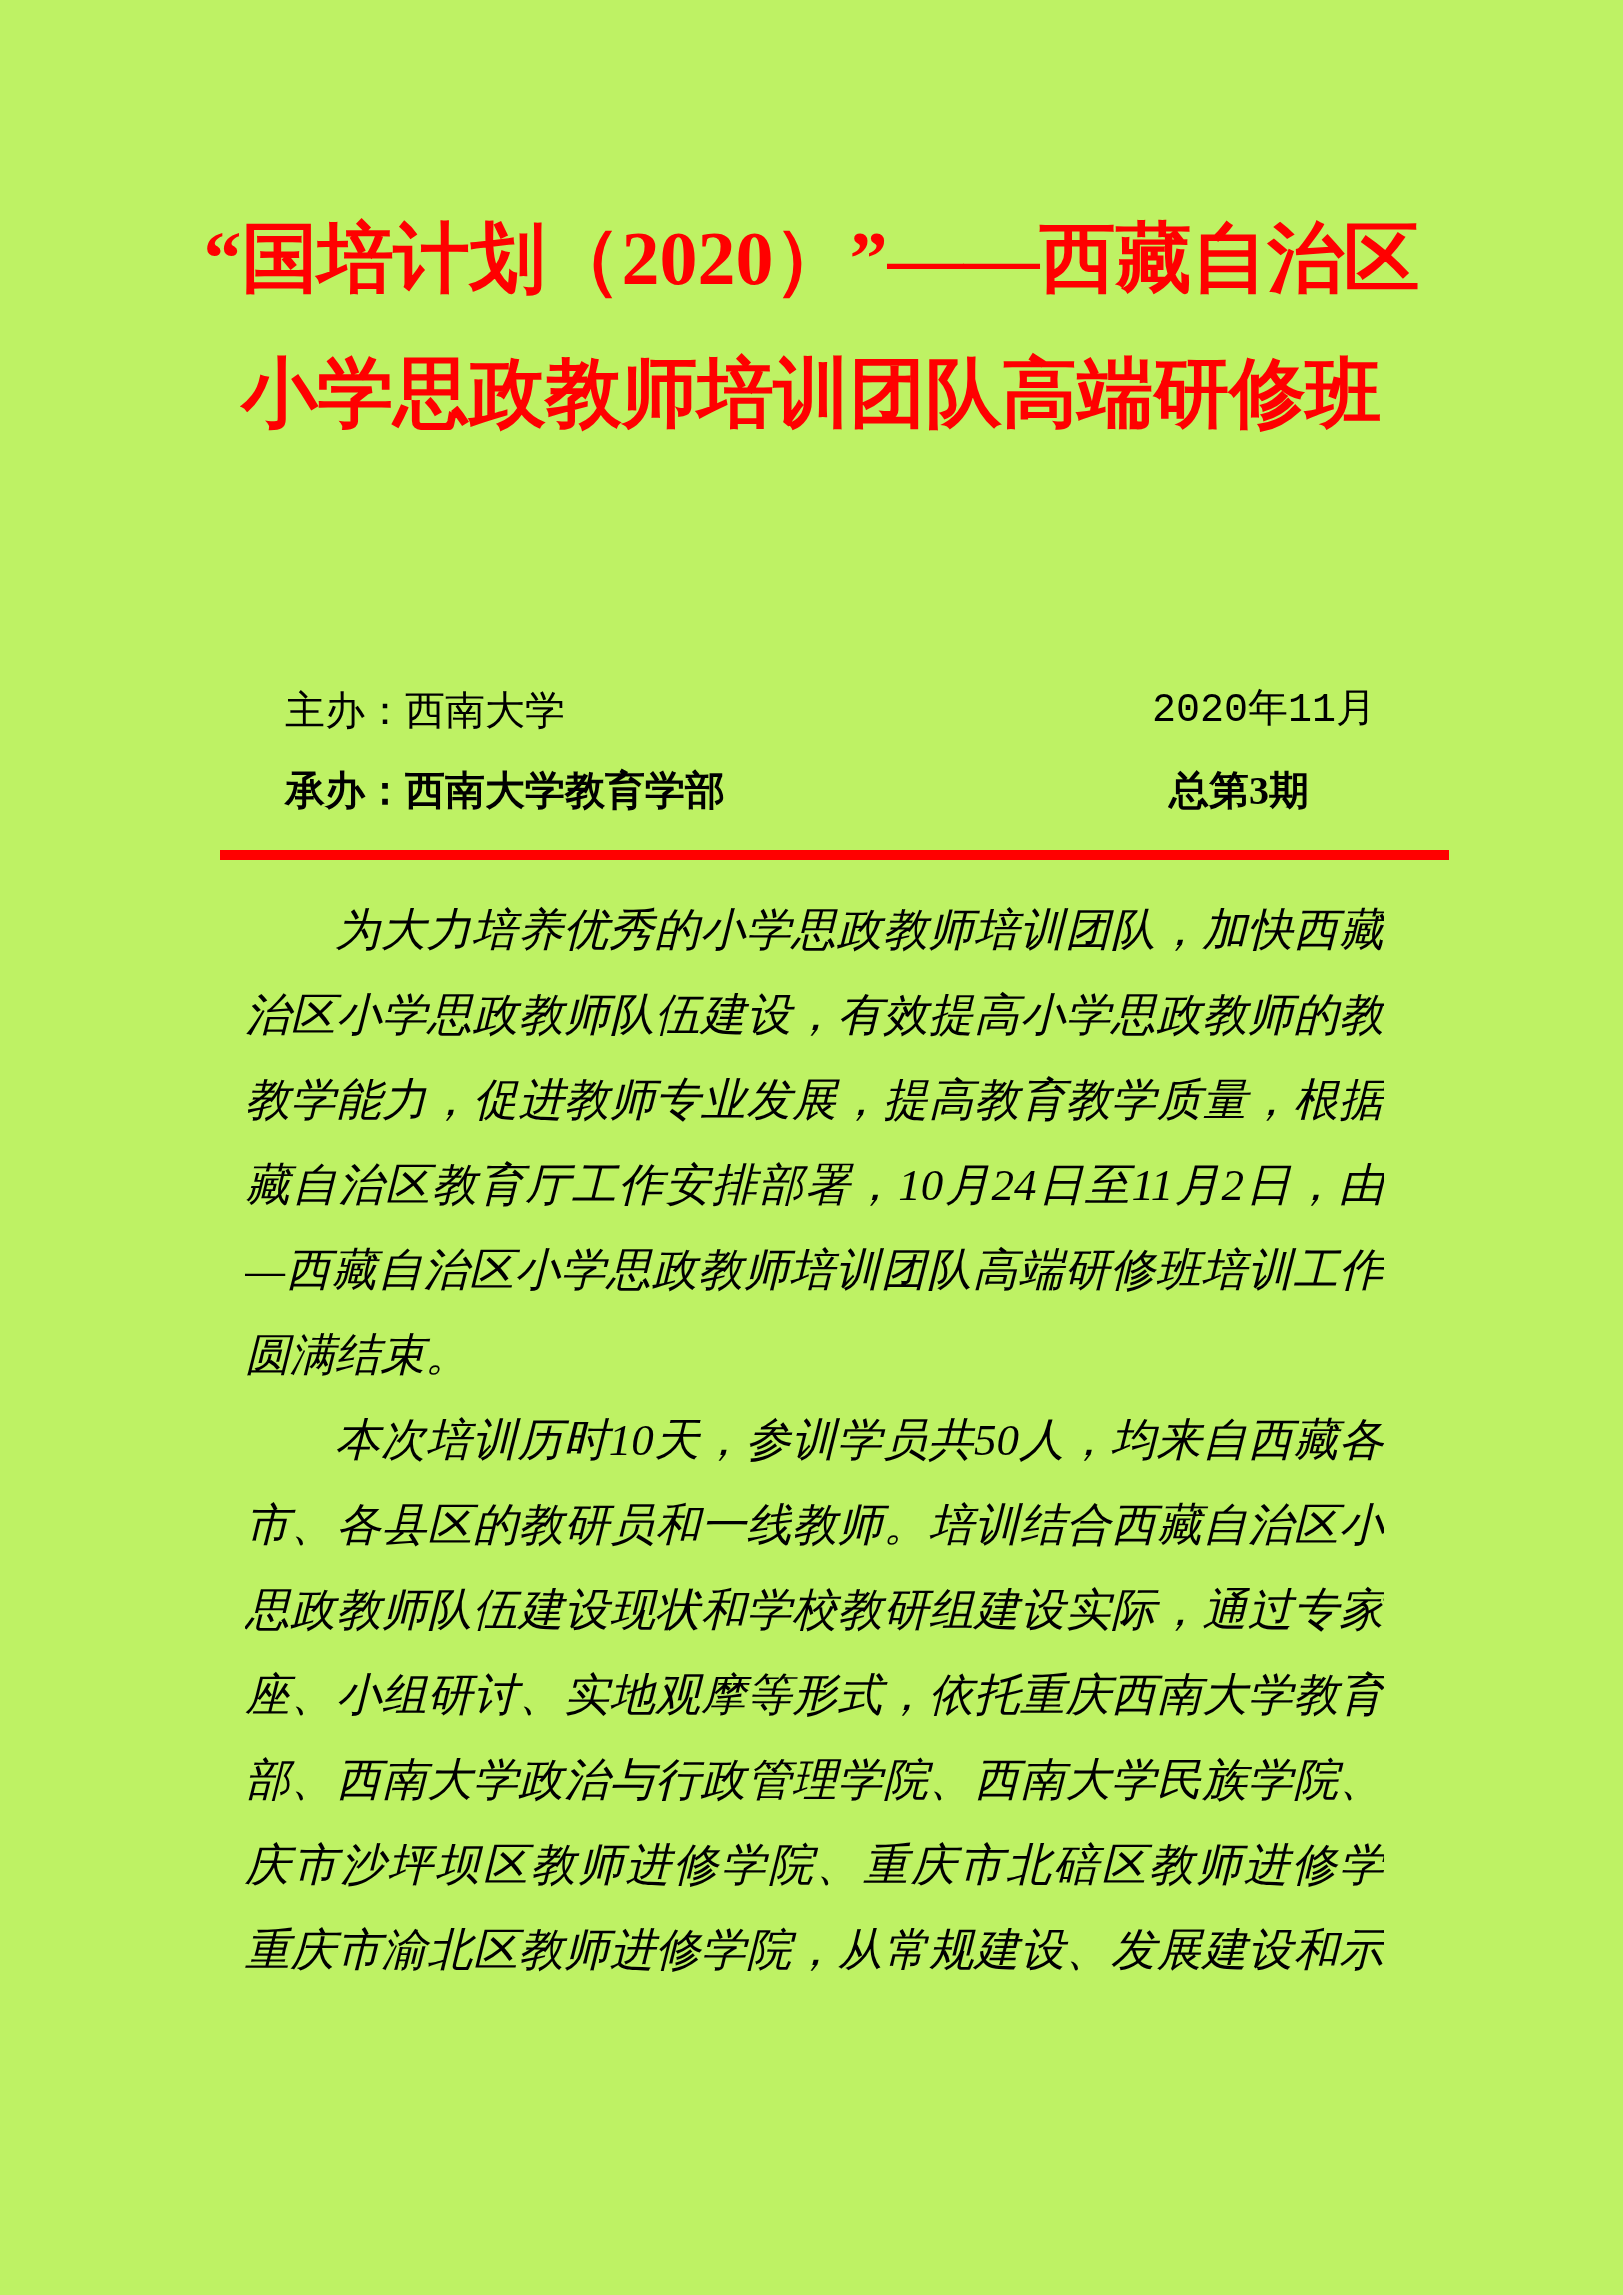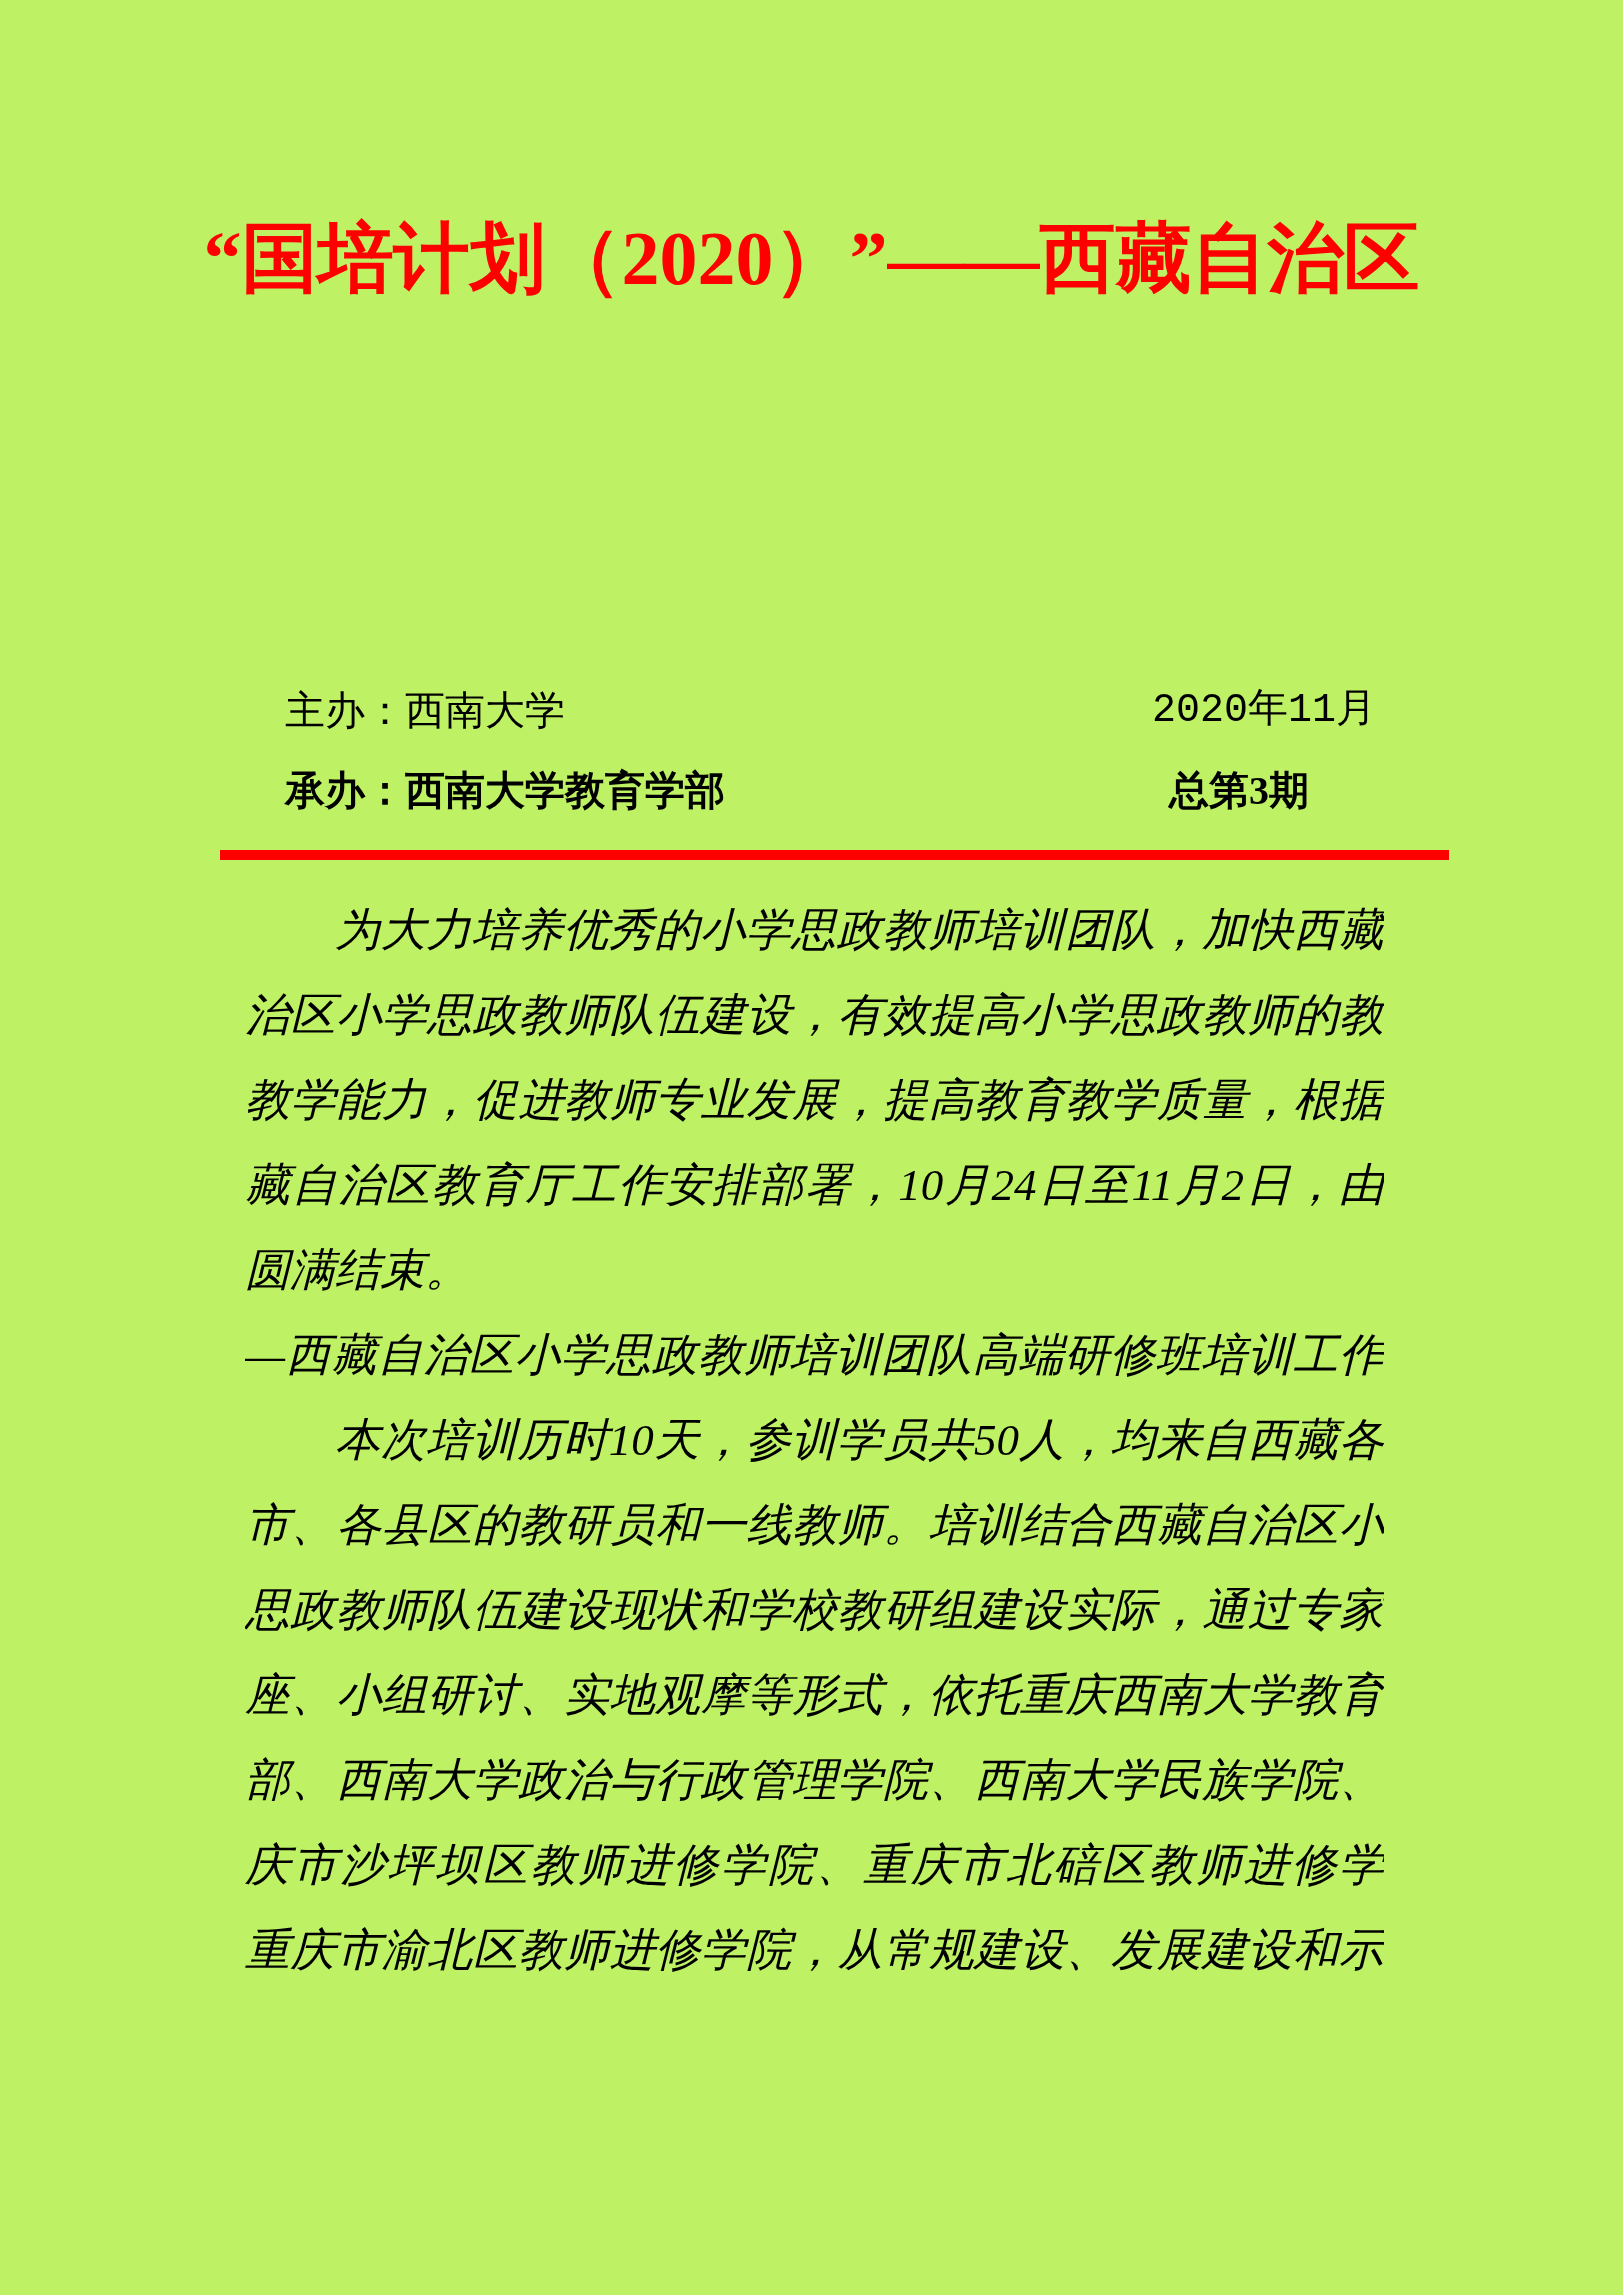--- a/index.html
+++ b/index.html
@@ -93,41 +93,42 @@
     text-align-last: left;
   }
 </style>
 </head>
 <body>
 
 <div class="page">
 
   <div class="title-line title-line1">“国培计划（2020）”——西藏自治区</div>
 
+  <div class="title-line title-line2">小学思政教师培训团队高端研修班</div>
 
 
   <div class="pub-row pub-row-1">
     <span>主办：西南大学</span>
     <span class="pub-right pub-right-date">2020年11月</span>
   </div>
 
   <div class="pub-row pub-row-2">
     <span>承办：西南大学教育学部</span>
     <span class="pub-right pub-right-issue">总第3期</span>
   </div>
 
   <div class="divider"></div>
 
   <div class="body-text">
       <div class="body-line indent">为大力培养优秀的小学思政教师培训团队，加快西藏自</div>
       <div class="body-line">治区小学思政教师队伍建设，有效提高小学思政教师的教育</div>
       <div class="body-line">教学能力，促进教师专业发展，提高教育教学质量，根据西</div>
       <div class="body-line">藏自治区教育厅工作安排部署，10月24日至11月2日，由重</div>
+      <div class="body-line">—西藏自治区小学思政教师培训团队高端研修班培训工作</div>
       <div class="body-line para-end">圆满结束。</div>
-      <div class="body-line">—西藏自治区小学思政教师培训团队高端研修班培训工作</div>
       <div class="body-line indent">本次培训历时10天，参训学员共50人，均来自西藏各地</div>
       <div class="body-line">市、各县区的教研员和一线教师。培训结合西藏自治区小学</div>
       <div class="body-line">思政教师队伍建设现状和学校教研组建设实际，通过专家讲</div>
       <div class="body-line">座、小组研讨、实地观摩等形式，依托重庆西南大学教育学</div>
       <div class="body-line">部、西南大学政治与行政管理学院、西南大学民族学院、重</div>
       <div class="body-line">庆市沙坪坝区教师进修学院、重庆市北碚区教师进修学院、</div>
       <div class="body-line">重庆市渝北区教师进修学院，从常规建设、发展建设和示范</div>
     </div>
 
 </div>

